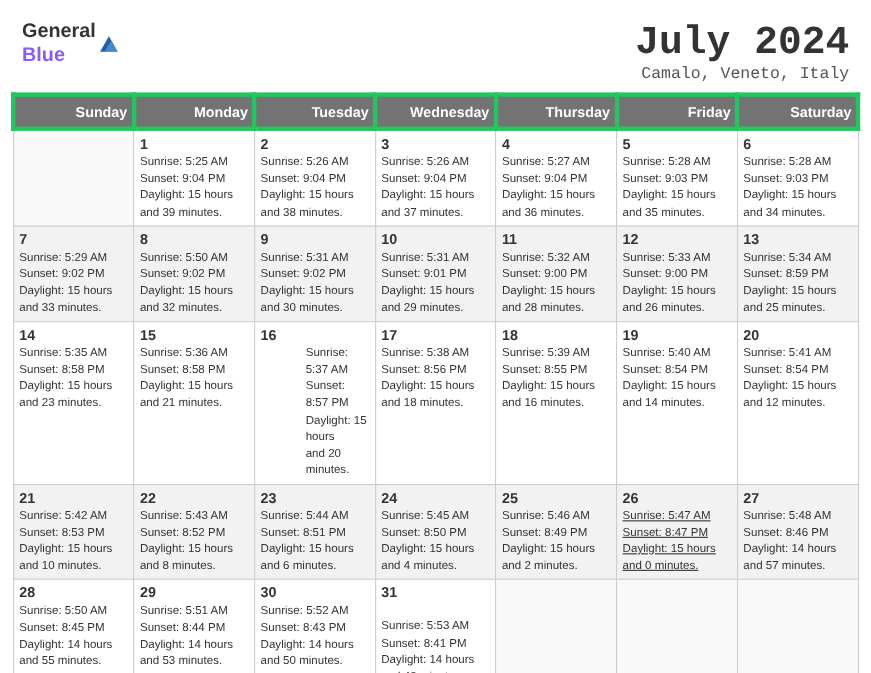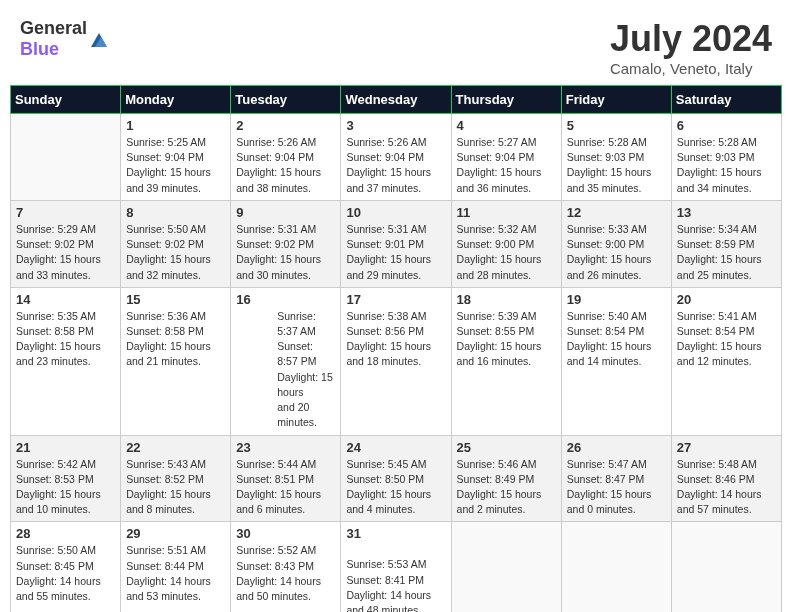--- a/index.html
+++ b/index.html
@@ -29,44 +29,45 @@
       font-size: 18px;
       font-weight: bold;
       color: #8b5cf6;
     }
     .logo-icon {
       width: 20px;
       height: 20px;
       margin-left: 2px;
     }
     .title-block {
-      text-align: left;
+      text-align: right;
+      font-family: Liberation Mono, monospace;
     }
     .month-title {
       font-size: 36px;
       font-weight: bold;
       color: #333;
     }
     .subtitle {
       font-size: 15px;
       color: #555;
     }
     .calendar {
       width: 100%;
       border-collapse: collapse;
       margin-top: 4px;
     }
     .calendar th {
-      background: #0f172a;
+      background: #737373;
       color: #fff;
       font-size: 13px;
       font-weight: bold;
       padding: 6px 4px;
-      text-align: left;
-      border: 1px solid #22c55e;
+      text-align: right;
+      border: 4px solid #22c55e;
     }
     .calendar td {
       border: 1px solid #ccc;
       vertical-align: top;
       padding: 4px 5px;
       width: calc(100% / 7);
       min-height: 80px;
       font-size: 11px;
       color: #333;
       background: #fff;
@@ -299,21 +300,21 @@
         </td>
         <td>
           <div class="day-number">25</div>
           <div class="day-info" style="white-space: pre-line;">Sunrise: 5:46 AM
 Sunset: 8:49 PM
 Daylight: 15 hours
 and 2 minutes.</div>
         </td>
         <td>
           <div class="day-number">26</div>
-          <div class="day-info" style="white-space: pre-line;">Sunrise: 5:47 AM
+          <div class="day-info" style="white-space: pre-line; text-decoration: underline;">Sunrise: 5:47 AM
 Sunset: 8:47 PM
 Daylight: 15 hours
 and 0 minutes.</div>
         </td>
         <td>
           <div class="day-number">27</div>
           <div class="day-info" style="white-space: pre-line;">Sunrise: 5:48 AM
 Sunset: 8:46 PM
 Daylight: 14 hours
 and 57 minutes.</div>

